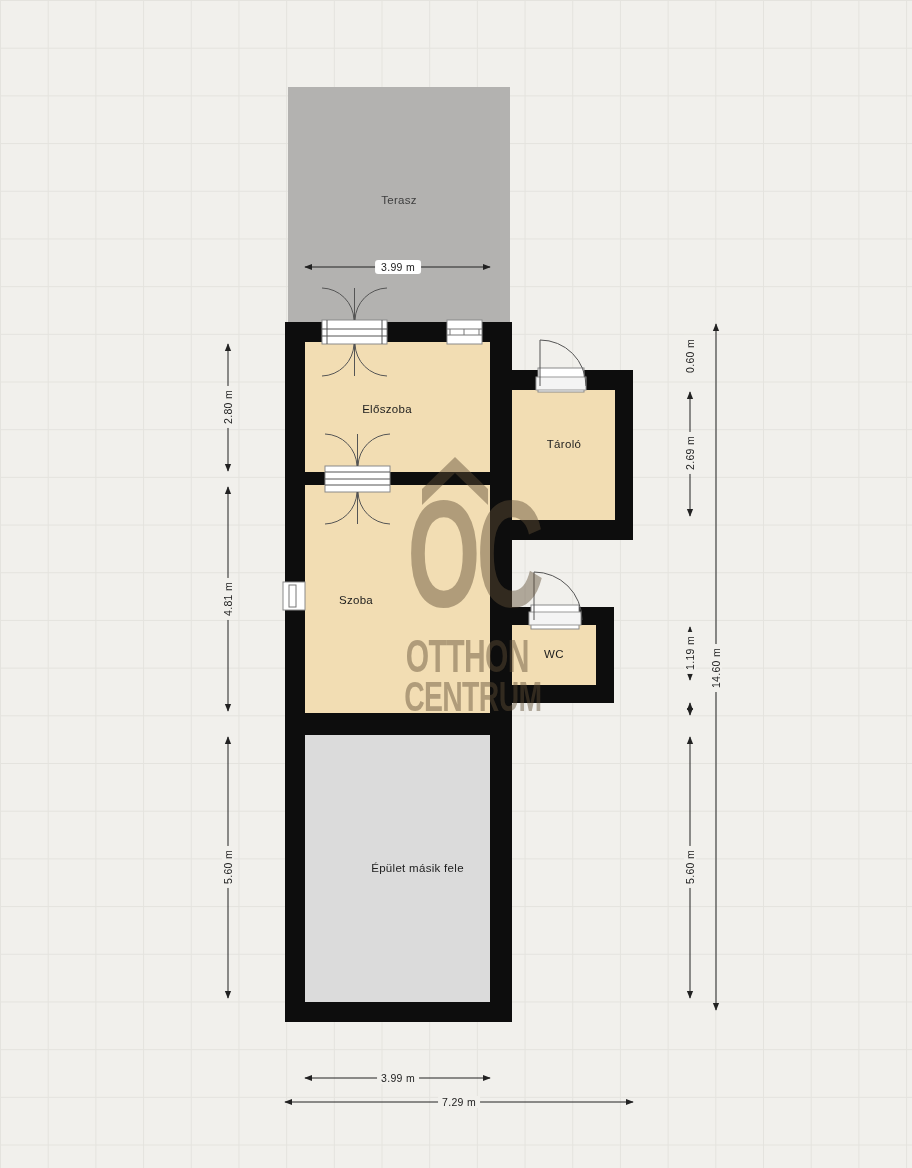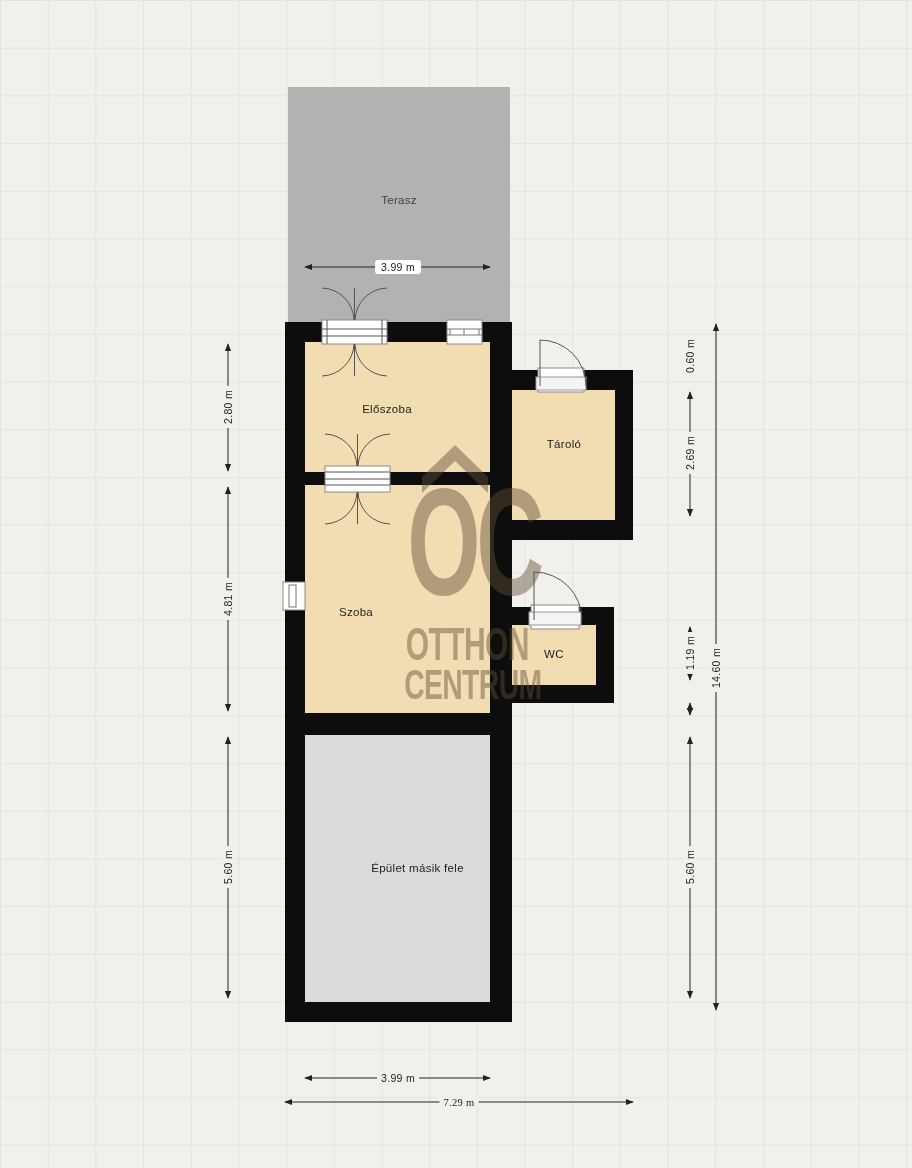--- a/index.html
+++ b/index.html
@@ -35,39 +35,39 @@
   #w-wc-bot    {left:512px;top:685px;width:102px;height:18px;}
 
   #overlay{position:absolute;left:0;top:0;}
 
   .lbl{position:absolute; transform:translate(-50%,-50%); font-size:11px;
        color:#1c1c1c; white-space:nowrap; letter-spacing:.3px;}
   .room-lbl{font-size:11.5px;text-align:right;}
   #l-terasz{left:399px;top:200px;color:#3e3e3e;}
   #l-eloszoba{left:387px;top:409px;}
   #l-tarolo{left:564px;top:444px;}
-  #l-szoba{left:356px;top:600px;margin-top:12px;}
+  #l-szoba{left:356px;top:600px;}
   #l-wc{left:554px;top:654px;}
   #l-epulet{left:397px;top:868px;padding-left:41px;}
 
   .dim-lbl{font-size:10.5px;color:#222;background:#f1f0ec;padding:0 4px;}
   .dim-lbl.vert{transform:translate(-50%,-50%) rotate(-90deg);}
   #d-terasz{left:398px;top:267px;background:#ffffff;border-radius:3px;padding:1px 6px;}
   #d-left1{left:228px;top:407px;}
   #d-left2{left:228px;top:599px;}
   #d-left3{left:228px;top:867px;}
   #d-r060{left:690px;top:356px;}
   #d-r269{left:690px;top:453px;}
   #d-r119{left:690px;top:653px;}
   #d-r560{left:690px;top:867px;}
   #d-rtot{left:716px;top:668px;}
   #d-b399{left:398px;top:1078px;}
-  #d-b729{left:459px;top:1102px;font-family:Liberation Serif, serif;}
-
-  .wm{position:absolute;left:378px;top:436px;width:154px;height:270px;
+  #d-b729{left:459px;top:1102px;}
+
+  .wm{position:absolute;left:378px;top:448px;width:154px;height:270px;
       color:rgba(95,78,54,0.45);pointer-events:none;}
   .wm-roof{position:absolute;left:40px;top:7px;}
   .wm-oc{position:absolute;left:0;top:42px;width:154px;height:130px;line-height:128px;
          text-align:center;font-size:152px;font-weight:bold;letter-spacing:-7px;
          transform:scaleX(0.62);}
   .wm-l1{position:absolute;left:0;top:180px;width:154px;text-align:center;
          font-size:47px;font-weight:bold;letter-spacing:-1px;transform:scaleX(0.64);}
   .wm-l2{position:absolute;left:0;top:224px;width:154px;text-align:center;
          font-size:43px;font-weight:bold;letter-spacing:-1px;transform:scaleX(0.66);}
 </style>

